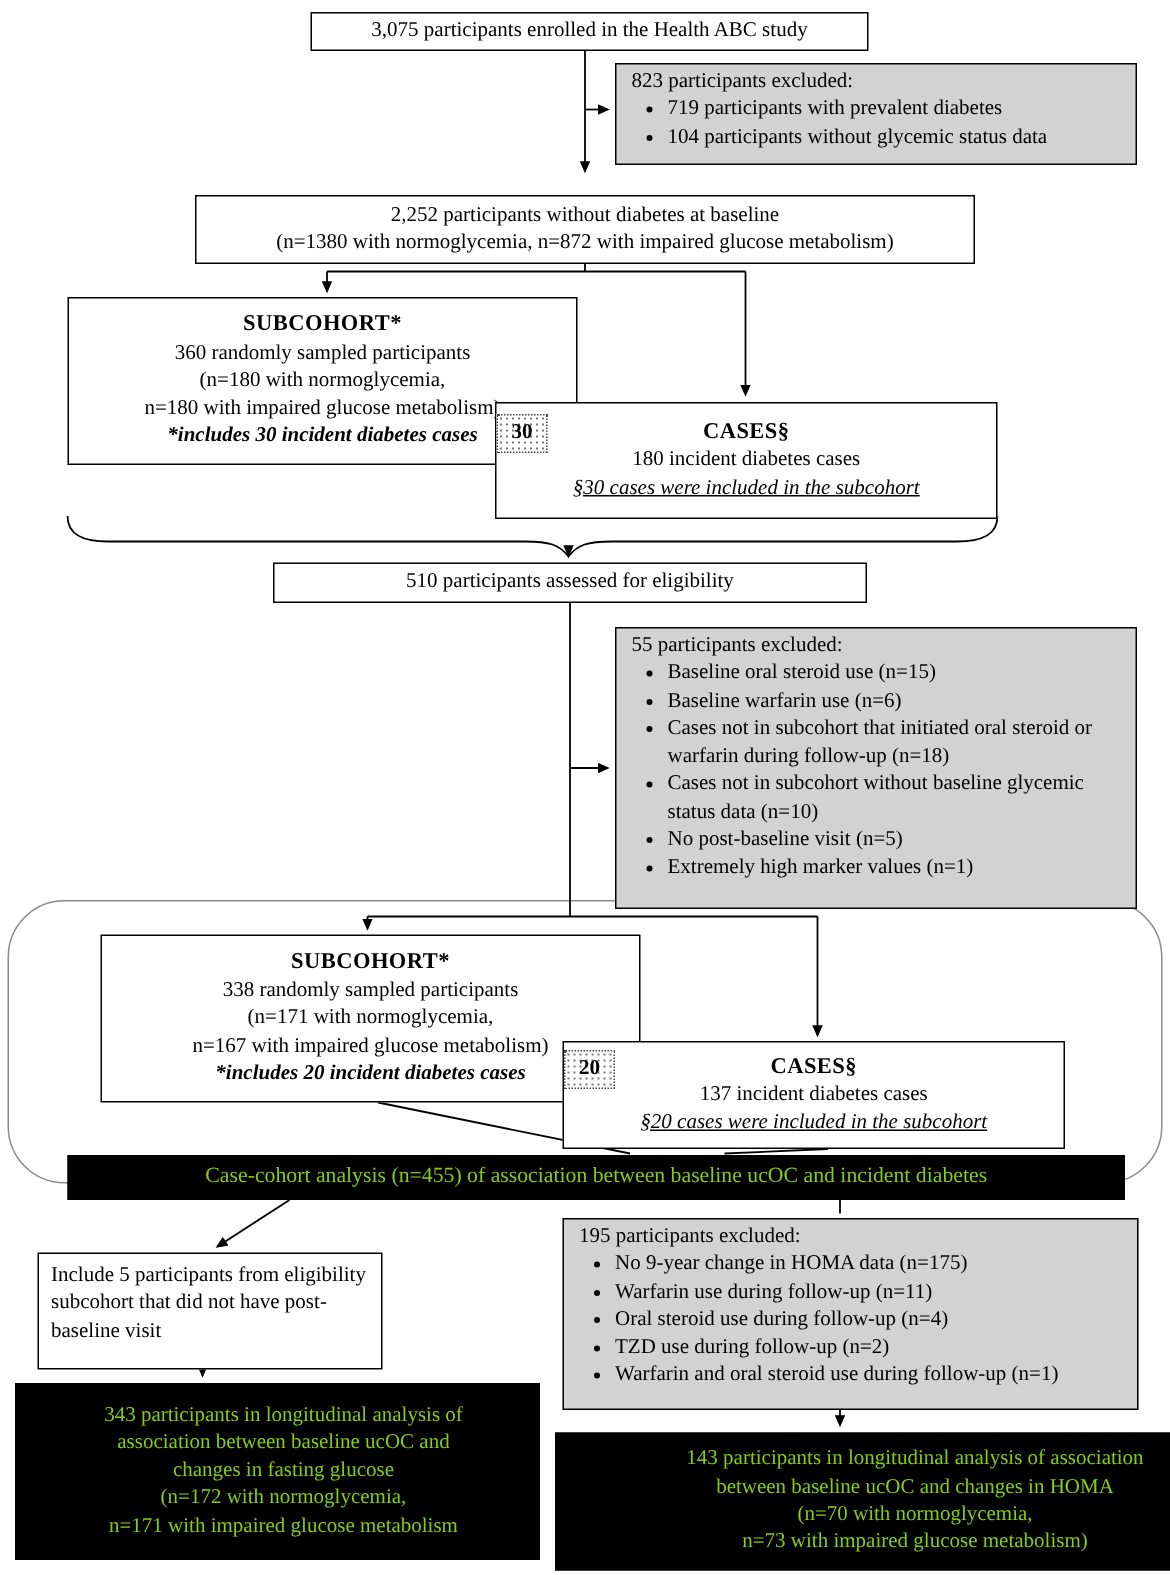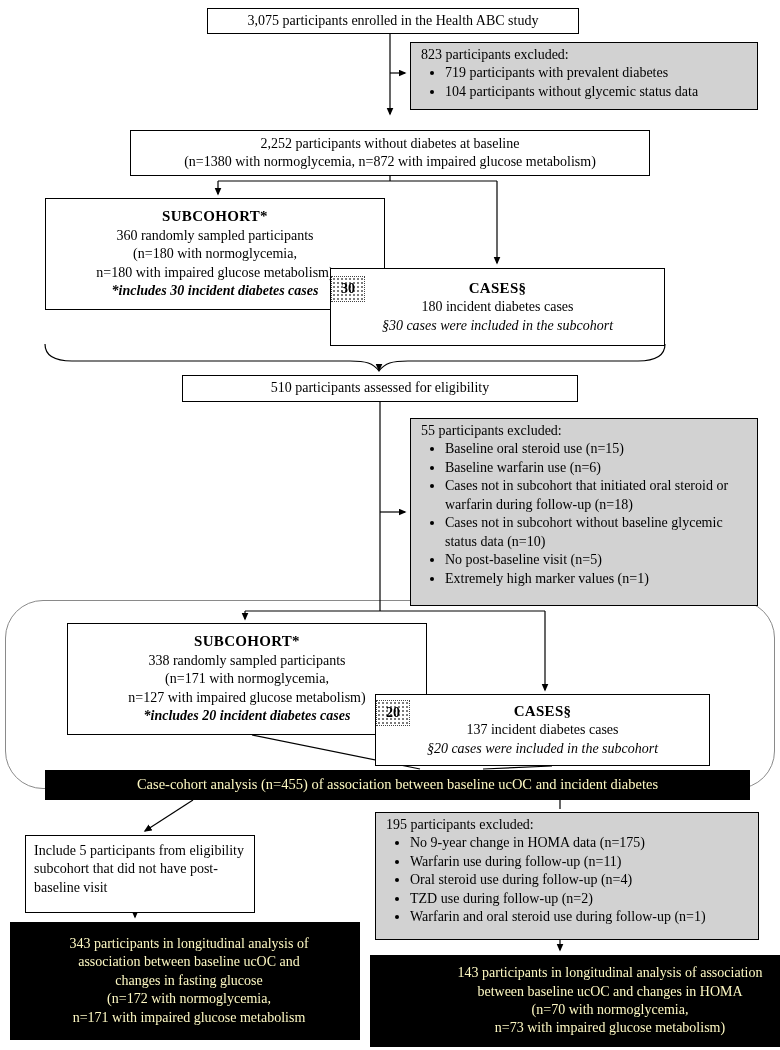--- a/index.html
+++ b/index.html
@@ -3,23 +3,23 @@
 <meta charset="utf-8">
 <style>
   * { margin:0; padding:0; box-sizing:border-box; }
   body { font-family:"Liberation Serif","DejaVu Serif",serif; color:#000; background:#fff; }
   #canvas { position:relative; width:780px; height:1050px; background:#fff; overflow:hidden; font-size:14px; line-height:1.32; }
   .abs { position:absolute; }
   .box { border:1px solid #000; background:#fff; }
   .cbox { display:flex; flex-direction:column; justify-content:center; align-items:center; text-align:center; padding:2px 6px; }
   .gray { background:var(--gray,#d2d2d2); padding:3px 10px; }
   .gray ul { margin:0; padding-left:24px; list-style:disc; }
-  .blackbox { background:var(--black,#000); color:#fef9c3; border:1px solid #000; }
+  .blackbox { background:var(--black,#000); color:#84cc16; border:1px solid #000; }
   .pre { white-space:pre-line; }
-  .i { font-style:italic; }
+  .i { font-style:italic;text-decoration:underline; }
   .bi { font-weight:bold; font-style:italic; }
   .title15 { font-size:15px; font-weight:bold; letter-spacing:0.3px; }
   .overlapbox { border:1.6px dotted #444; background-color:#fff;
     background-image:radial-gradient(#777 0.7px, transparent 0.9px); background-size:4px 4px;
     display:flex; align-items:center; justify-content:center; font-weight:bold; font-size:14px; }
   .round { border:1.5px solid #8a8a8a; border-radius:38px; background:transparent; }
   .z0{z-index:0}.z1{z-index:1}.z2{z-index:2}.z3{z-index:3}.z4{z-index:4}.z5{z-index:5}
   svg.overlay { left:0; top:0; }
   .barlabel { font-size:14.5px; }
 </style>
@@ -107,21 +107,21 @@
         <li>Cases not in subcohort without baseline glycemic status data (n=10)</li>
         <li>No post-baseline visit (n=5)</li>
         <li>Extremely high marker values (n=1)</li>
       </ul>
   </div>
 
   <div class="abs box cbox z2" style="left:67px; top:623px; width:360px; height:112px;">
     <div class="title15">SUBCOHORT*</div>
     <div class="pre">338 randomly sampled participants
 (n=171 with normoglycemia,
-n=127 with impaired glucose metabolism)</div>
+n=167 with impaired glucose metabolism)</div>
     <div class="bi">*includes 20 incident diabetes cases</div>
   </div>
 
   <div class="abs box cbox z3" style="left:375px; top:694px; width:335px; height:72px;">
     <div class="title15">CASES§</div>
     <div>137 incident diabetes cases</div>
     <div class="i">§20 cases were included in the subcohort</div>
   </div>
 
   <div class="abs overlapbox z5" style="left:376px; top:700px; width:34px; height:26px;">

